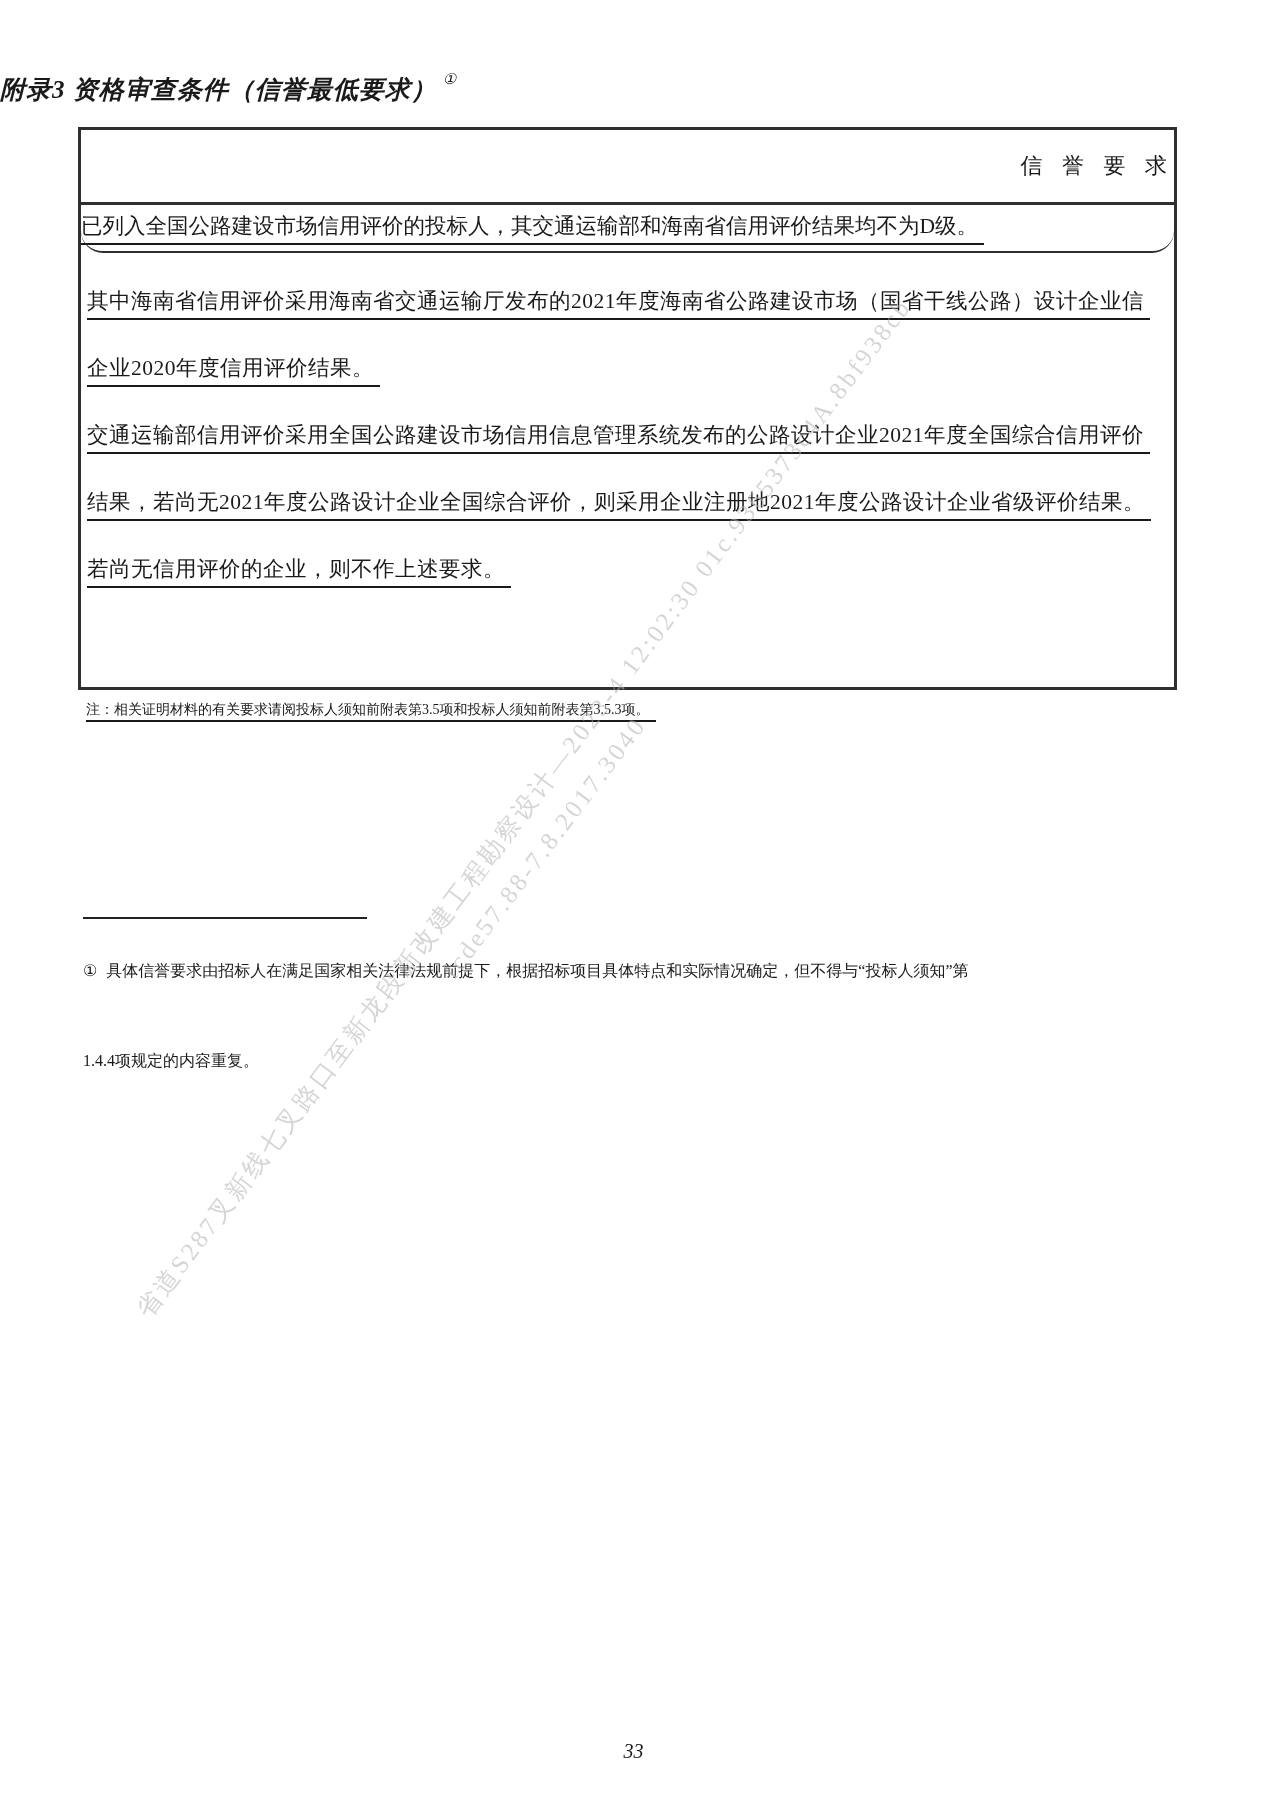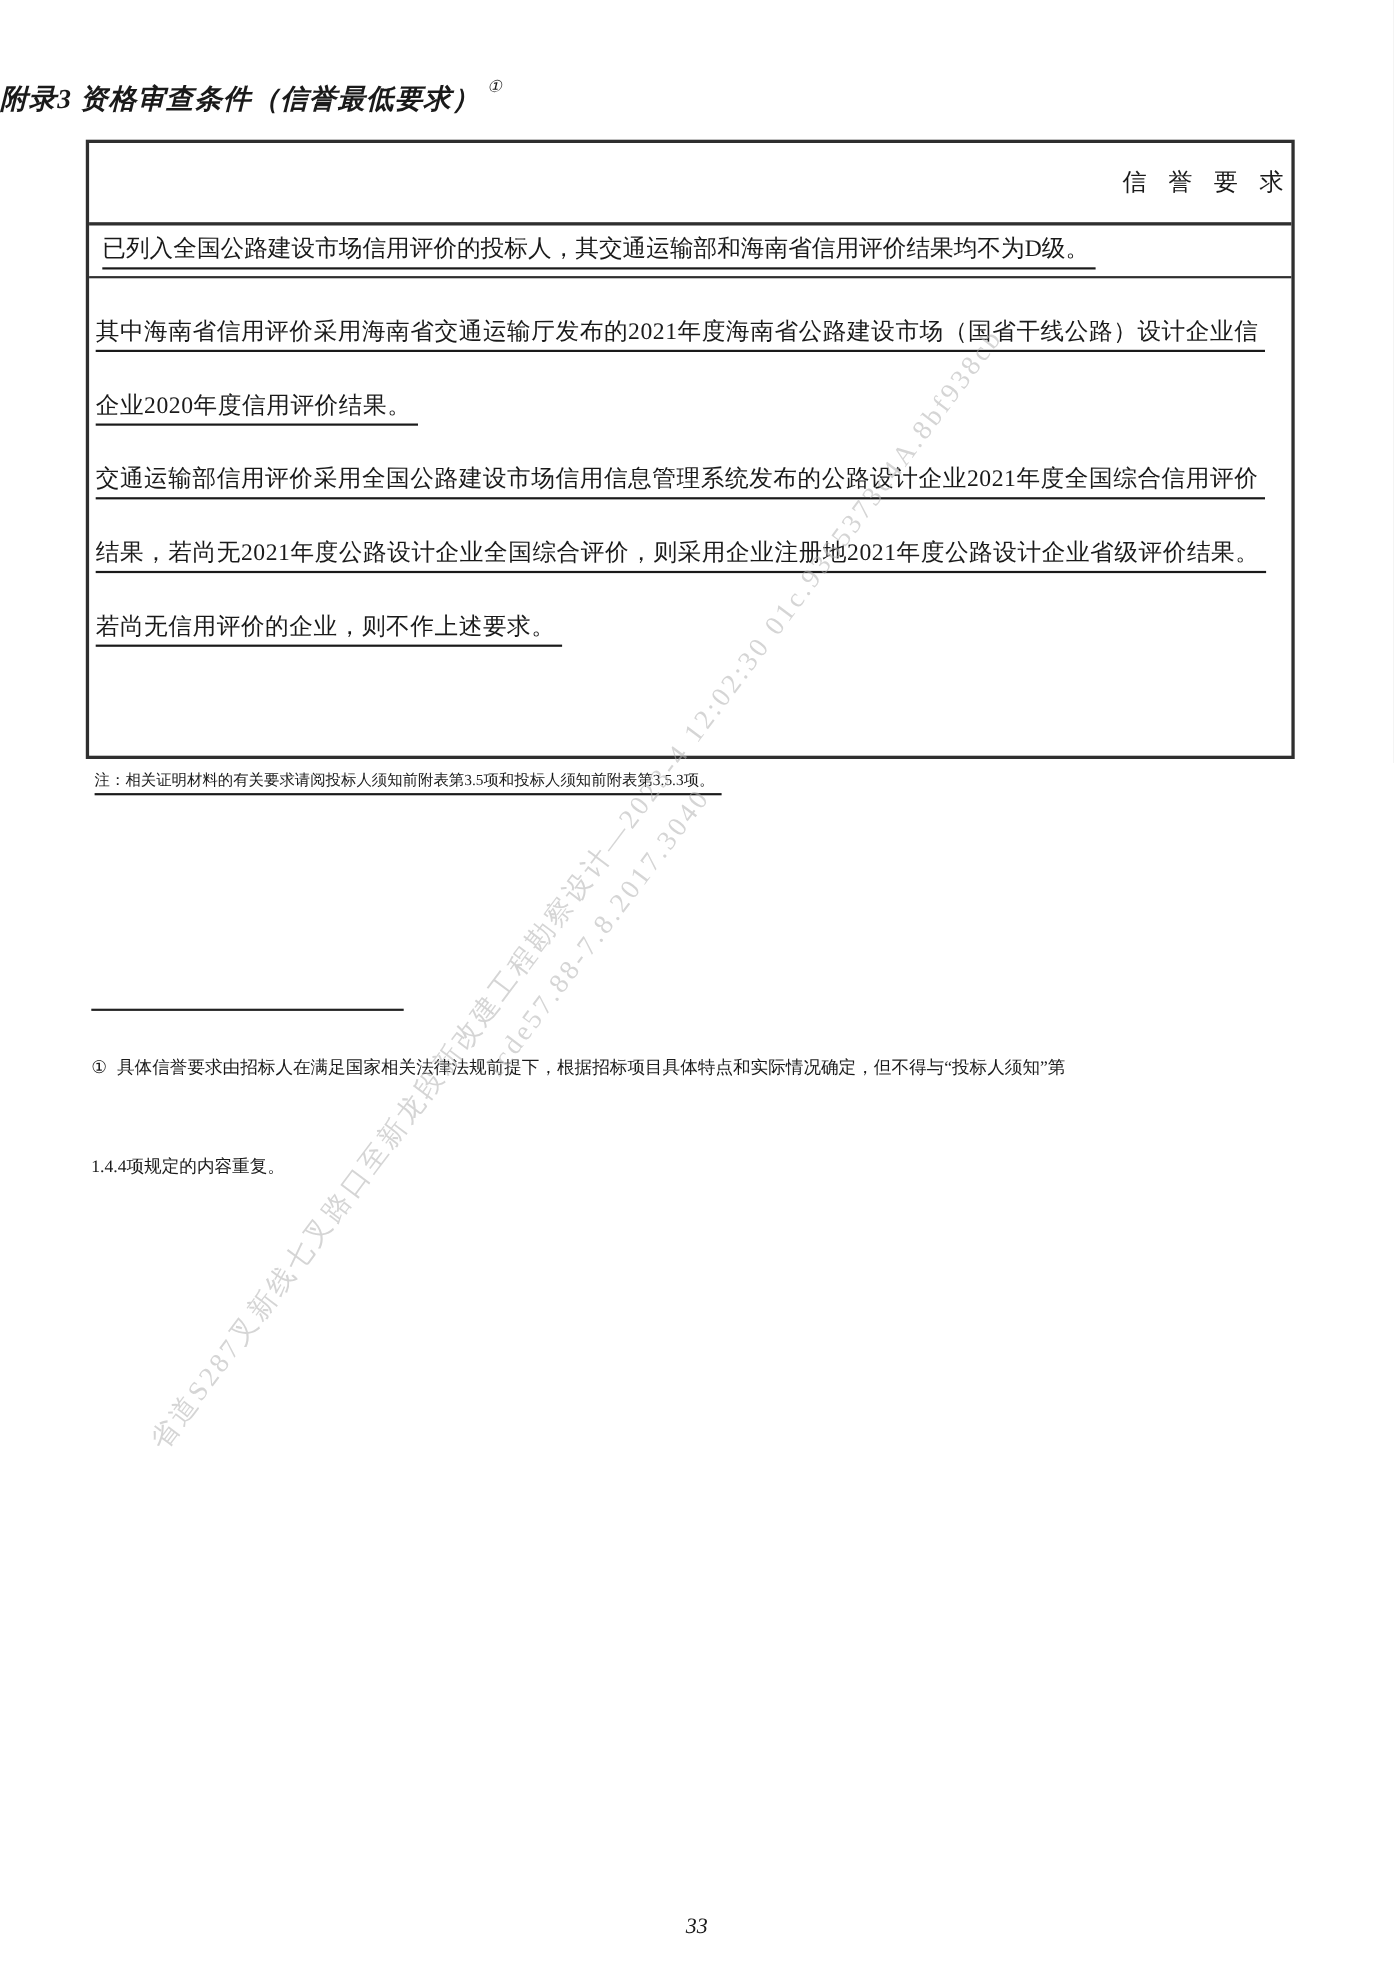--- a/index.html
+++ b/index.html
@@ -47,22 +47,22 @@
     justify-content: flex-end;
     font-size: 22px;
     letter-spacing: 7px;
   }
   .t-row1 {
     height: 48px;
     box-sizing: border-box;
     border-bottom: 2px solid #2f2f2f;
     display: flex;
     align-items: center;
-    padding-left: 12px;
     font-size: 21.5px;
+    border-radius: 22px;
   }
   .t-body {
     padding: 16px 15px 0 6px;
   }
   .t-line {
     height: 67px;
     display: flex;
     align-items: center;
     font-size: 21.5px;
     letter-spacing: 0.5px;

